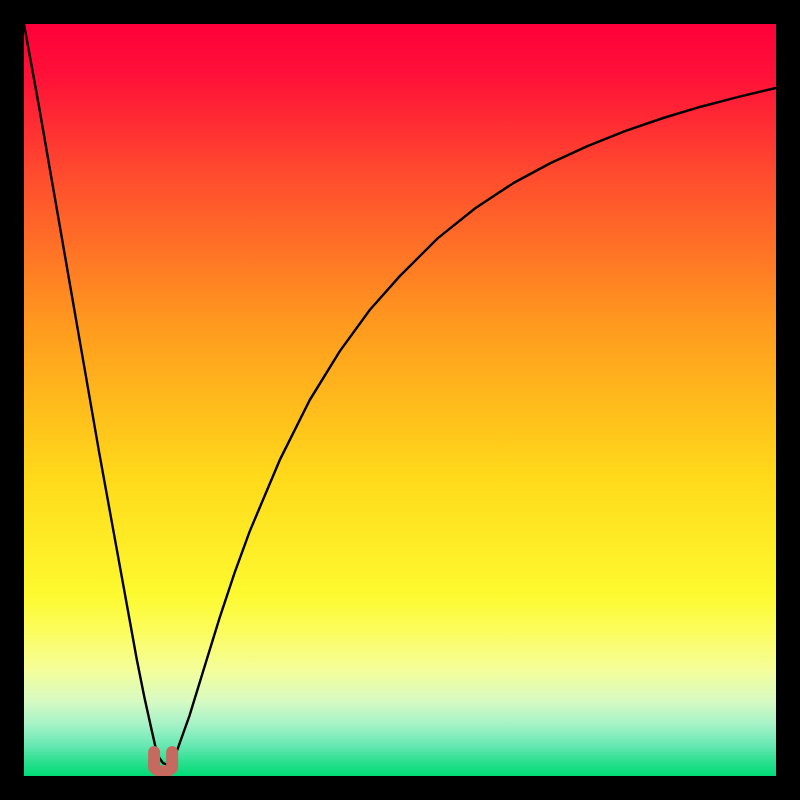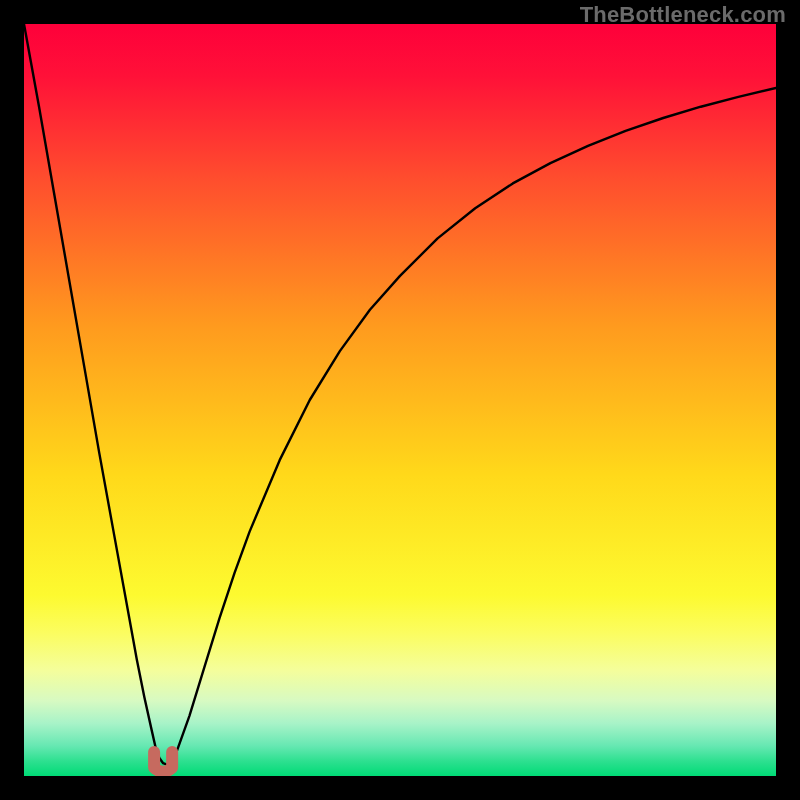--- a/index.html
+++ b/index.html
@@ -71,14 +71,13 @@
       <rect x="0" y="0" width="752" height="752" fill="url(#bg-grad)"></rect>
     </svg>
 
     <svg class="curve-svg" viewBox="0 0 752 752" preserveAspectRatio="none">
       <path id="curve-path" d="M0.00 0.00 L15.04 82.72 L30.08 169.20 L45.12 255.68 L60.16 342.16 L75.20 428.64 L90.24 511.36 L105.28 594.08 L112.80 635.44 L120.32 673.04 L127.84 706.88 L131.60 723.42 L135.36 733.95 L139.12 739.22 L142.88 740.72 L146.64 739.22 L150.40 733.95 L165.44 691.84 L180.48 642.96 L195.52 594.08 L210.56 548.96 L225.60 507.60 L255.68 436.16 L285.76 376.00 L315.84 327.12 L345.92 285.76 L376.00 251.92 L413.60 214.32 L451.20 184.24 L488.80 159.42 L526.40 139.12 L564.00 121.82 L601.60 106.78 L639.20 94.00 L676.80 82.72 L714.40 72.94 L752.00 63.92" fill="none" stroke="#000" stroke-width="2.4" stroke-linecap="round" stroke-linejoin="round"></path>
       <path id="marker-path" d="M130.10 727.94 L130.10 743.58 Q139.12 752.00 148.14 743.58 L148.14 727.94" fill="none" stroke-width="12" stroke-linecap="round" stroke-linejoin="round" stroke="#c66a5f"></path>
     </svg>
 
   </div>
 
-  <div class="watermark">TheBottleneck.com</div>
 </div>
 
 </body></html>

